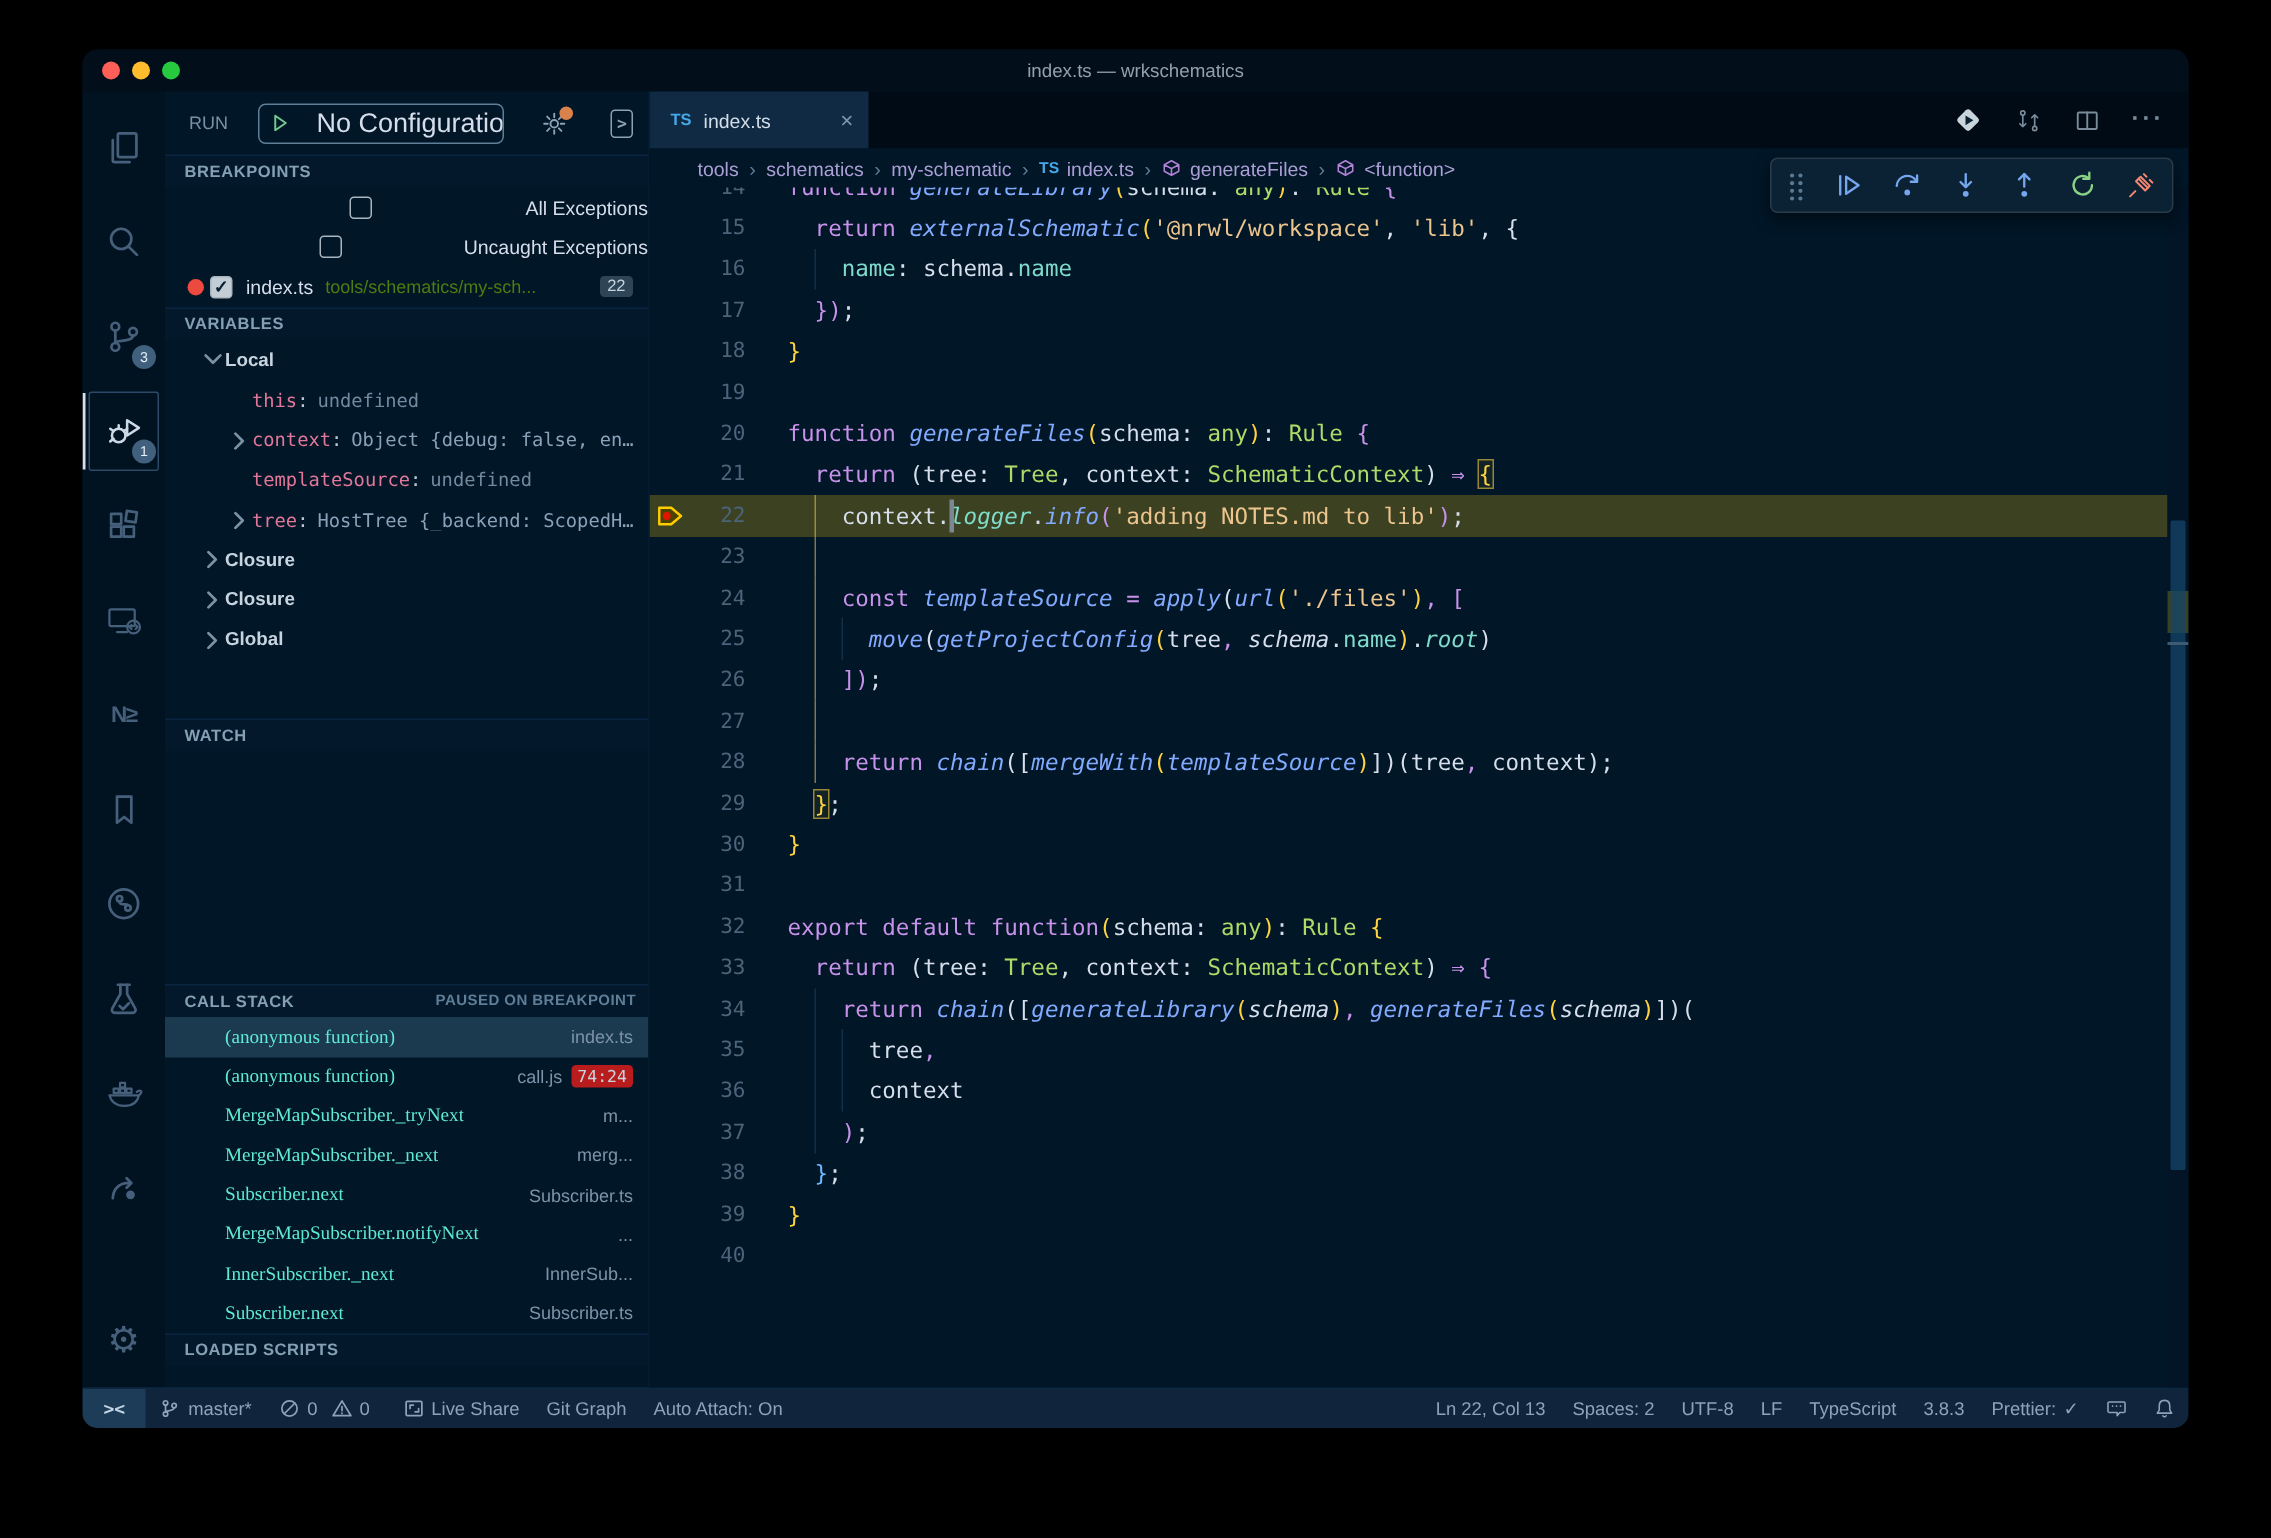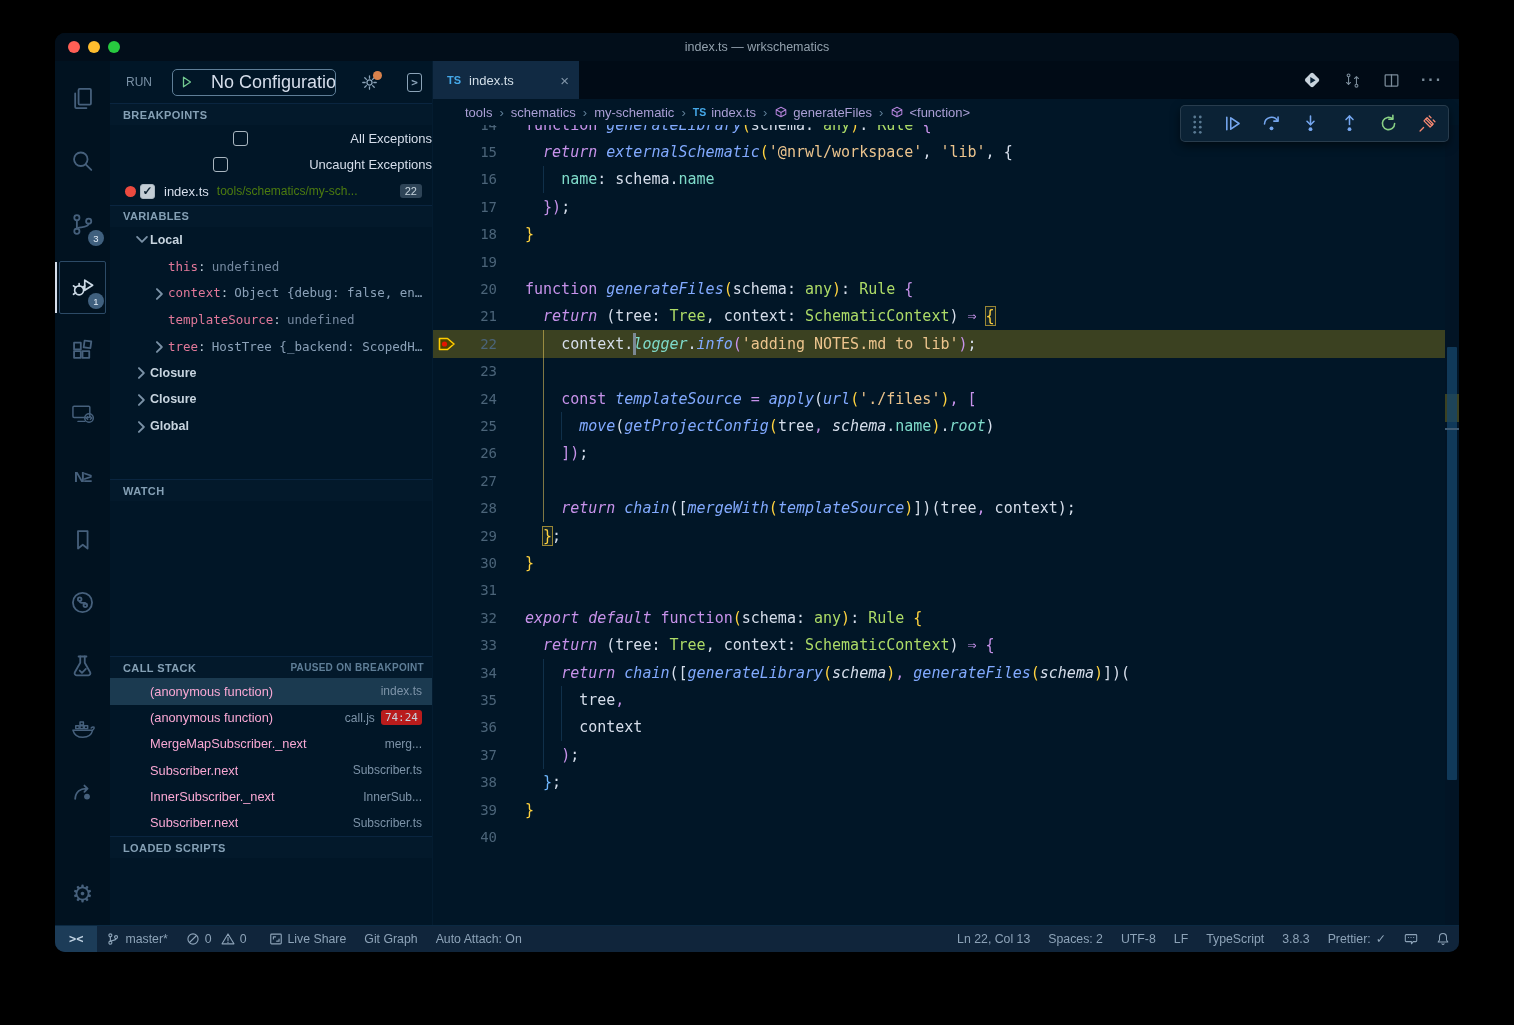--- a/index.html
+++ b/index.html
@@ -59,21 +59,21 @@
 
   .var-row { height:26.6px; flex:none; display:flex; align-items:center; font-family:"DejaVu Sans Mono",monospace; font-size:12.5px; cursor:pointer; white-space:nowrap; overflow:hidden; }
   .var-row .tw { display:flex; align-items:center; overflow:hidden; }
   .scope-label { font-family:"Liberation Sans",sans-serif; font-size:12.5px; font-weight:bold; color:#c7d4df; }
   .var-name { color:#e17899; }
   .var-colon { color:#b9c9d6; }
   .var-val { color:#8ba1b8; margin-left:6px; }
   .var-val.dim { color:#74889f; }
   .cs-row { height:26.3px; flex:none; display:flex; align-items:center; padding:0 10px 0 40px; cursor:pointer; }
   .cs-row.selected { background:#1b3a50; }
-  .cs-name { font-family:Liberation Sans, sans-serif; font-size:12.8px; color:#f9a8d4; white-space:nowrap; overflow:hidden; }
+  .cs-name { font-family:Liberation Serif, serif; font-size:12.8px; color:#5eead4; white-space:nowrap; overflow:hidden; }
   .cs-file { margin-left:auto; font-size:12px; color:#7d93a8; white-space:nowrap; padding-left:8px; }
   .cs-badge { margin-left:6px; background:#b91c1c; color:#c6d4de; border-radius:3px; font-size:11px; padding:1px 4px; font-family:"DejaVu Sans Mono",monospace; }
 
   
   .editor { flex:1; min-width:0; position:relative; background:#011627; border-left:1px solid #04headline; border-left:1px solid #041c30; display:flex; flex-direction:column; }
   .tabstrip { height:38px; flex:none; background:#010b16; display:flex; align-items:stretch; }
   .tab { width:146px; background:#112a43; display:flex; align-items:center; padding:0 10px 0 14px; gap:8px; cursor:pointer; }
   .ts-ic { color:#45a8e8; font-size:11px; font-weight:bold; font-family:"Liberation Sans",sans-serif; }
   .tab-label { font-size:13px; color:#d2dee8; flex:1; }
   .tab-close { color:#8195a8; font-size:15px; cursor:pointer; }
@@ -87,21 +87,21 @@
 
   .code-viewport { position:relative; flex:1; overflow:hidden; font-family:"DejaVu Sans Mono",monospace; font-size:15px; }
   .code-line { position:absolute; left:0; height:27.4px; display:flex; align-items:center; white-space:pre; width:calc(100% - 14px); }
   .code-line.current { background:#3b4121; }
   .glyph { width:28px; flex:none; display:flex; justify-content:center; align-items:center; }
   .lnum { width:36px; flex:none; text-align:right; color:#4b6479; font-size:14px; }
   .ltext { position:relative; padding-left:28px; flex:1; height:100%; display:flex; align-items:center; }
   .guide { position:absolute; top:0; bottom:0; width:1px; background:#10304a; }
   .guide.gold { background:rgba(231,201,92,.55); }
   .cursor { position:absolute; top:3px; bottom:3px; width:2.5px; background:#7b8894; }
-  .tok.pl{color:#d6deeb} .tok.kw{color:#c792ea} .tok.kwi{color:#c792ea;font-style:italic}
+  .tok.pl{color:#d6deeb} .tok.kw{color:#c792ea} .tok.kwi{color:#c792ea;}
   .tok.fn{color:#82aaff;font-style:italic} .tok.str{color:#ecc48d} .tok.typ{color:#addb67}
   .tok.teal{color:#7fdbca} .tok.teali{color:#7fdbca;font-style:italic}
   .tok.gold{color:#ffd23f} .tok.mag{color:#c792ea} .tok.blu{color:#6fb8ff} .tok.itl{color:#d6deeb;font-style:italic}
   .tok.match{color:#ffd23f; outline:1px solid rgba(255,210,63,.6); background:rgba(255,210,63,.07); }
 
   .overview-ruler { position:absolute; right:0; top:64px; bottom:0; width:14px; background:#021425; }
   .ruler-thumb { position:absolute; left:2px; width:10px; background:#15456b; opacity:.75; border-radius:1px; }
   .ruler-line-mark { position:absolute; left:0; width:100%; background:#3b4121; }
   .ruler-tick { position:absolute; left:0; width:100%; height:2px; background:#3f5b73; }
 
@@ -417,26 +417,34 @@
           <div class="cs-row selected">
             <span class="cs-name">(anonymous function)</span>
             <span class="cs-file">index.ts</span>
           </div>
           <div class="cs-row">
             <span class="cs-name">(anonymous function)</span>
             <span class="cs-file">call.js</span>
             <span class="cs-badge">74:24</span>
           </div>
           <div class="cs-row">
+            <span class="cs-name">MergeMapSubscriber._tryNext</span>
+            <span class="cs-file">m...</span>
+          </div>
+          <div class="cs-row">
             <span class="cs-name">MergeMapSubscriber._next</span>
             <span class="cs-file">merg...</span>
           </div>
           <div class="cs-row">
             <span class="cs-name">Subscriber.next</span>
             <span class="cs-file">Subscriber.ts</span>
+          </div>
+          <div class="cs-row">
+            <span class="cs-name">MergeMapSubscriber.notifyNext</span>
+            <span class="cs-file">...</span>
           </div>
           <div class="cs-row">
             <span class="cs-name">InnerSubscriber._next</span>
             <span class="cs-file">InnerSub...</span>
           </div>
           <div class="cs-row">
             <span class="cs-name">Subscriber.next</span>
             <span class="cs-file">Subscriber.ts</span>
           </div>
           <div class="sec-header">

